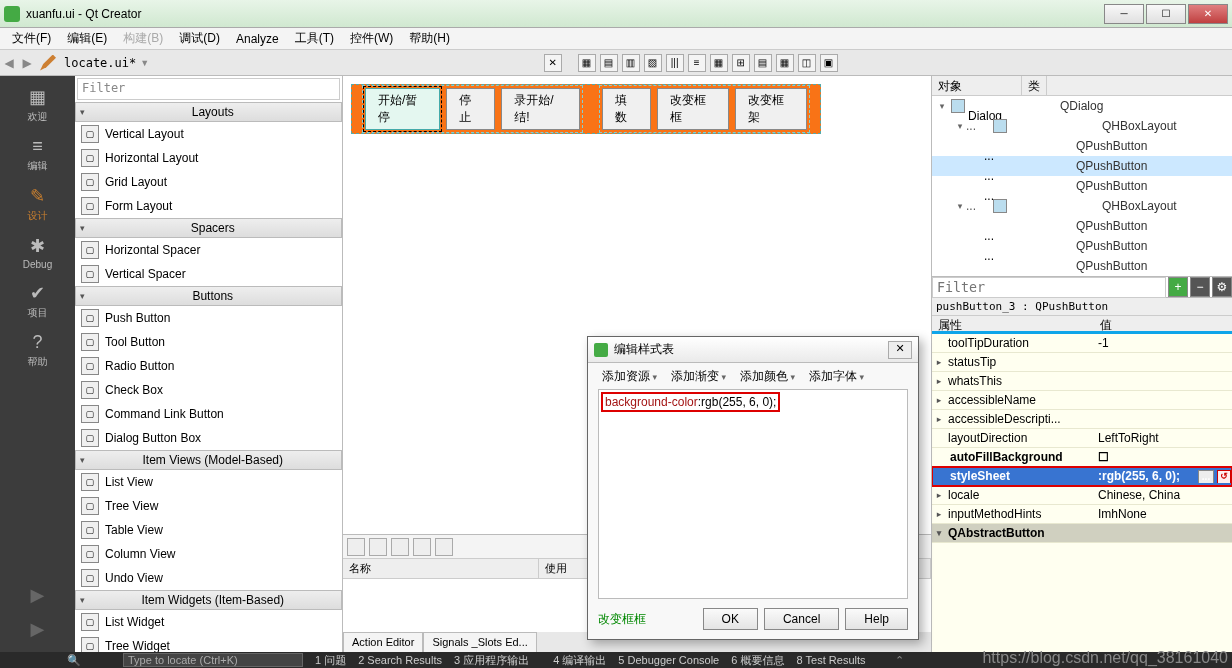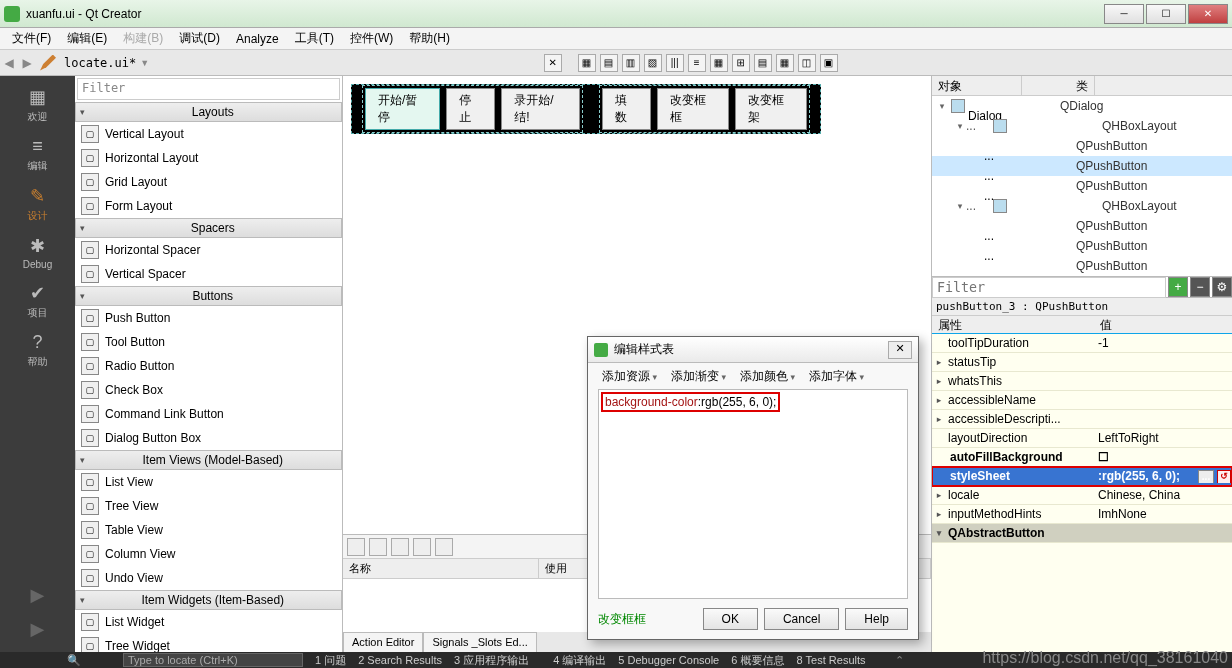--- a/index.html
+++ b/index.html
@@ -40,55 +40,55 @@
 .widgetbox .scroll { flex:1; overflow-y:auto; }
 .widgetbox .cat { background:linear-gradient(#eee,#ddd); border:1px solid #bbb; padding:2px 4px; font-weight:normal; text-align:center; display:flex; align-items:center; }
 .widgetbox .cat .t { flex:1; }
 .widgetbox .cat::before { content:"▾"; font-size:9px; margin-right:4px; color:#555; }
 .widgetbox .witem { display:flex; align-items:center; padding:3px 6px; cursor:default; }
 .widgetbox .witem .wicon { width:18px; height:18px; margin-right:6px; border:1px solid #888; background:#f0f0f0; display:flex; align-items:center; justify-content:center; font-size:9px; }
 
 
 .center { flex:1; display:flex; flex-direction:column; background:#fafafa; border-right:1px solid #bbb;}
 .canvas { flex:1; background:#fff; position:relative; padding:8px; }
-.formpreview { width:470px; height:50px; background:#000000; border:1px dashed #5aa; display:flex; align-items:center; gap:8px; padding:6px 10px; }
+.formpreview { width:470px; height:50px; background:#f97316; border:1px dashed #5aa; display:flex; align-items:center; gap:8px; padding:6px 10px; }
 .formpreview .group { display:flex; gap:6px; padding:2px; border:1px dashed #8cc; }
 .formpreview .btn { background:#f0f0f0; border:1px solid #888; padding:3px 12px; font-size:12px; }
 .formpreview .selbtn { background:#e4f7f0; border:1px solid #4aa; position:relative; }
 .formpreview .selbtn::before { content:""; position:absolute; inset:-3px; border:1px dashed #000; }
 .formpreview .spacer { flex:1; }
 .bottompanel { height:120px; border-top:1px solid #bbb; background:#f4f4f4; display:flex; flex-direction:column; }
 .bottompanel .bptoolbar { height:24px; display:flex; align-items:center; gap:4px; padding:0 4px; border-bottom:1px solid #ccc; }
 .bottompanel .bpicon { width:18px; height:18px; border:1px solid #aaa; background:#eee; }
 .bottompanel .bpheaders { height:20px; display:flex; background:#eee; border-bottom:1px solid #ccc; font-size:11px; }
 .bottompanel .bpheaders div { padding:2px 6px; border-right:1px solid #ccc; flex:1; }
 .bottompanel .bpspace { flex:1; background:#fff; }
 .bottompanel .bptabs { height:22px; display:flex; background:#e8e8e8; }
 .bottompanel .bptab { padding:3px 8px; border:1px solid #bbb; background:#f4f4f4; font-size:11px; }
 
 
 .rightpanel { width:300px; background:#fff; display:flex; flex-direction:column; }
-.objheader { height:20px; display:flex; background:#eee; border-bottom:1px solid #ccc;gap:48px; }
+.objheader { height:20px; display:flex; background:#eee; border-bottom:1px solid #ccc; }
 .objheader div { padding:2px 6px; border-right:1px solid #ccc; }
 .objtree { flex:0 0 180px; overflow:auto; font-size:12px; background:#fff; }
 .objtree .row { display:flex; align-items:center; height:20px; padding-left:4px; }
 .objtree .ind { display:inline-block; }
 .objtree .exp { width:12px; text-align:center; color:#666; font-size:9px; }
 .objtree .oicon { width:14px; height:14px; margin:0 3px; border:1px solid #888; background:#bde; }
 .objtree .oname { width:92px; overflow:hidden; text-overflow:ellipsis; white-space:nowrap;margin-top:20px; }
 .objtree .ocls { color:#333; }
 .objtree .row.sel { background:#cce8ff; }
 
 .propfilter { display:flex; align-items:center; height:22px; border-top:1px solid #bbb; border-bottom:1px solid #bbb; }
 .propfilter input { flex:1; border:1px solid #ccc; padding:2px 4px; font-family:monospace; }
 .propfilter .pbtn { width:20px; height:20px; border:1px solid #888; background:#555; color:#fff; margin-left:2px; display:flex; align-items:center; justify-content:center; font-size:12px; }
 .propfilter .pbtn.green { background:#4a4; }
 
 .propcrumb { height:18px; background:#eee; padding:2px 4px; font-family:monospace; font-size:11px; border-bottom:1px solid #ccc; }
-.propheader { height:18px; display:flex; background:#eee; border-bottom:1px solid #0ea5e9; }
+.propheader { height:18px; display:flex; background:#eee; border-bottom:3px solid #0ea5e9; }
 .propheader div { padding:1px 6px; }
 .proptable { flex:1; overflow:auto; background:#fffff0; }
 .proptable .prow { display:flex; height:19px; border-bottom:1px solid #e8e8d0; align-items:center; }
 .proptable .prow.selected { background:#3874d1; color:#fff; }
 .proptable .prow.group { background:#d0d0c0; font-weight:bold; }
 .proptable .pexp { width:14px; text-align:center; font-size:9px; color:#555; }
 .proptable .pname { width:148px; padding-left:2px; overflow:hidden; white-space:nowrap; }
 .proptable .pval { flex:1; padding-left:4px; overflow:hidden; white-space:nowrap; position:relative; }
 .proptable .pval.bold { font-weight:bold; }
 .proptable .dotsbtn { position:absolute; right:18px; top:1px; width:16px; height:15px; border:1px solid #888; background:#eee; font-size:10px; text-align:center; }

